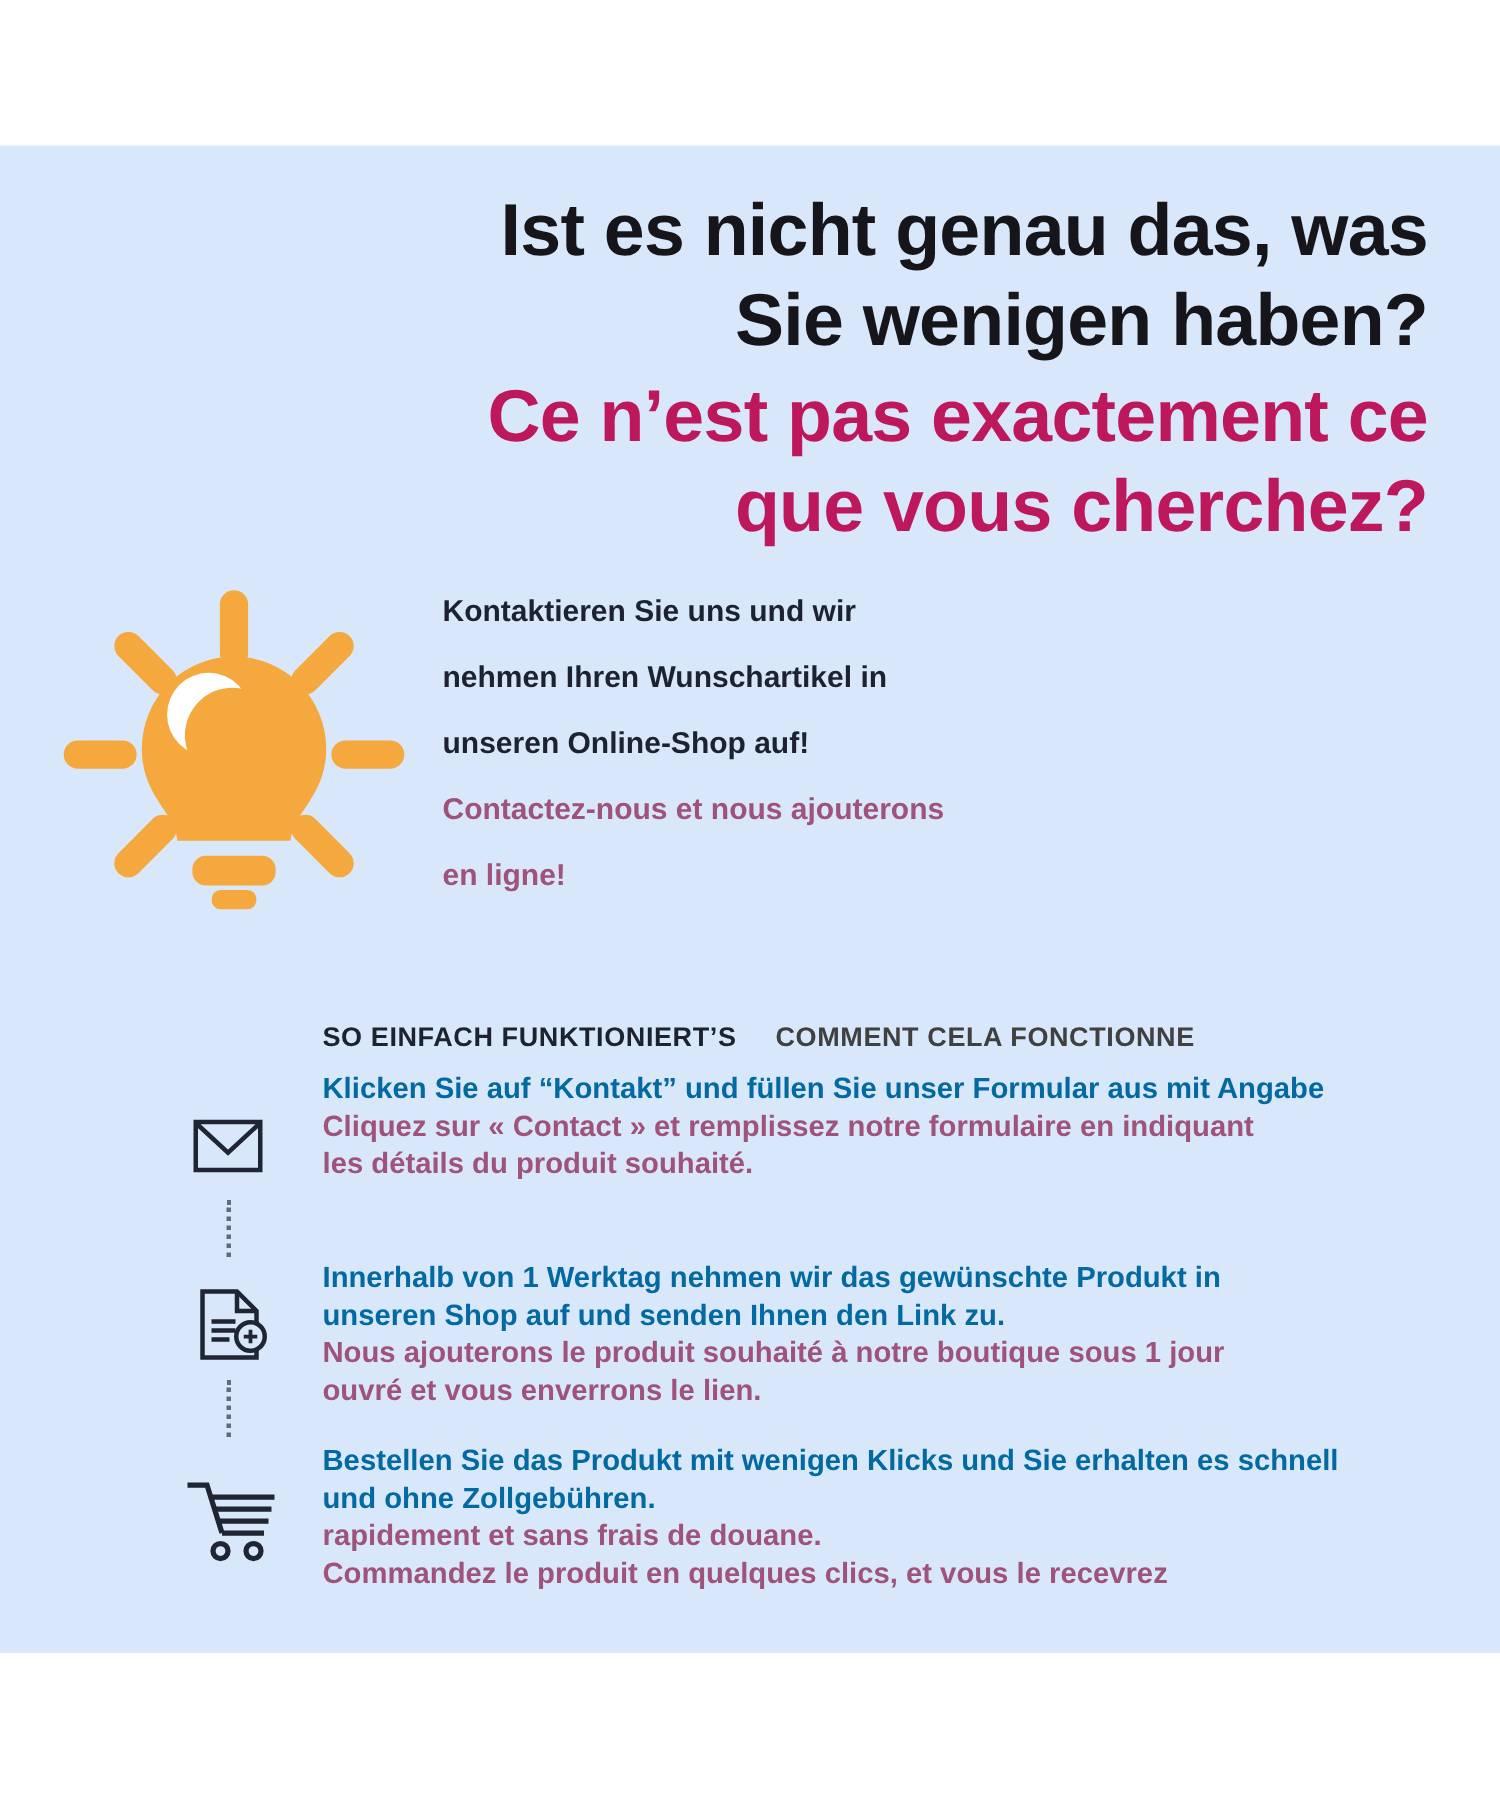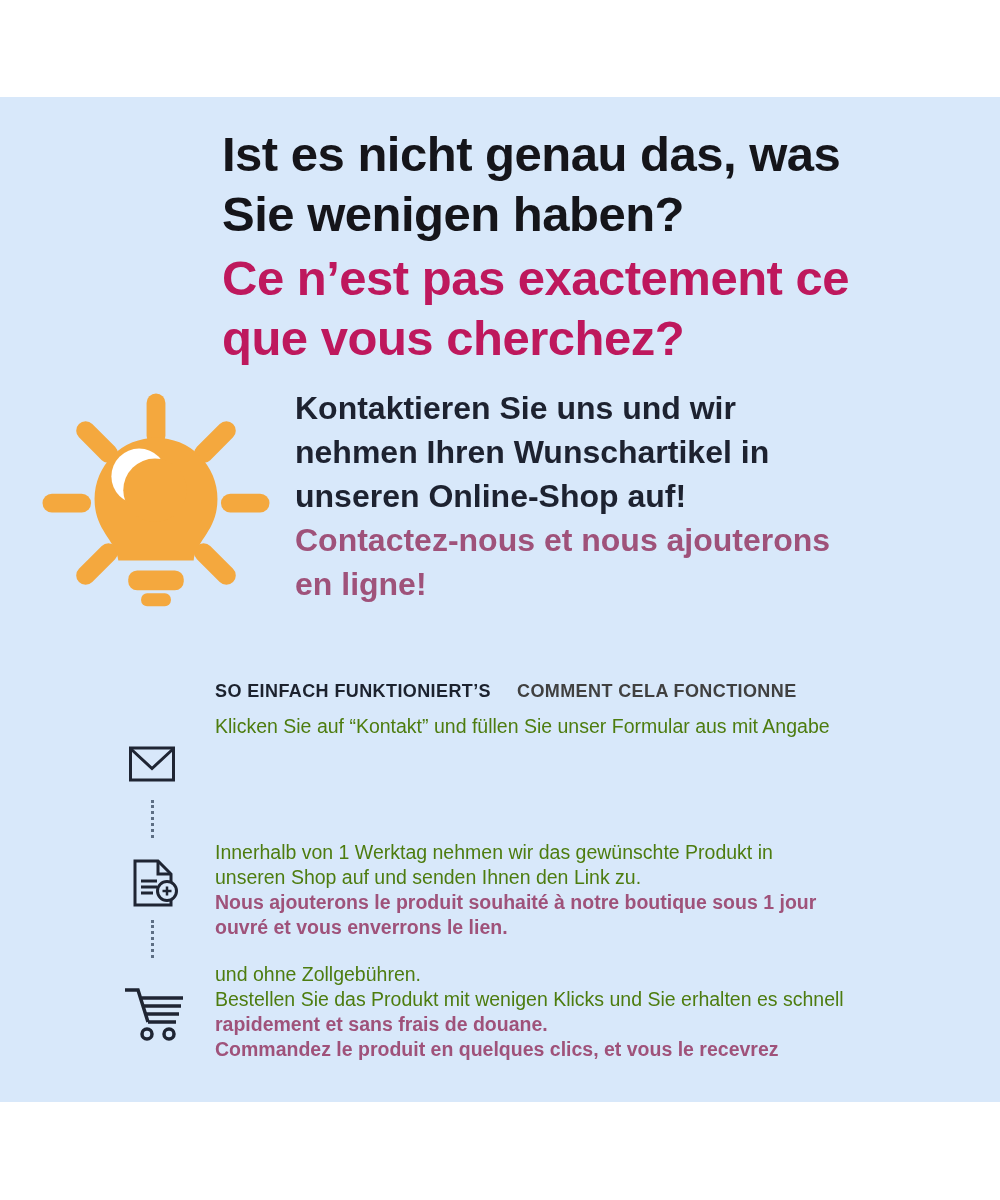--- a/index.html
+++ b/index.html
@@ -6,43 +6,43 @@
   html, body { width: 1000px; height: 1200px; background: #ffffff; overflow: hidden; }
   body { font-family: "Liberation Sans", sans-serif; position: relative; }
 
   .panel {
     position: absolute; left: 0; top: 97px; width: 1000px; height: 1005px;
     background: #d8e8fa;
   }
 
   
   .headline { position: absolute; left: 222px; top: 124px; width: 730px; }
-  .headline .line { font-size: 49px; font-weight: bold; line-height: 60px; letter-spacing: -0.5px; }
+  .headline .line { font-size: 49px; font-weight: bold; line-height: 60px; letter-spacing: -0.5px; text-align: right; }
   .headline-de { color: #15151a; }
   .headline-fr { color: #be185d; margin-top: 4px; }
 
   
   .bulb { position: absolute; left: 42px; top: 392px; width: 228px; height: 238px; }
 
   
   .intro { position: absolute; left: 295px; top: 386px; width: 620px; }
-  .intro .line { font-size: 32px; font-weight: bold; line-height: 44px; }
+  .intro .line { font-size: 20px; font-weight: bold; line-height: 44px; }
   .intro-de { color: #1d2230; }
   .intro-fr { color: #9f527a; }
 
   
   .section-header { position: absolute; left: 215px; top: 681px; width: 740px; white-space: nowrap; }
   .section-header span { font-size: 18px; font-weight: bold; letter-spacing: 0.4px; }
   .sh-de { color: #1c222e; margin-right: 26px; }
   .sh-fr { color: #404040; }
 
   
   .step-text { position: absolute; left: 215px; width: 720px; }
   .step-text .line { font-size: 19.5px; line-height: 25px; }
-  .step-de { color: #4d7c0f; font-weight: normal; }
+  .step-de { color: #0369a1; font-weight: bold; }
   .step-fr { color: #9f527a; font-weight: bold; }
   .step-1 { top: 714px; }
   .step-2 { top: 840px; }
   .step-3 { top: 962px; }
 
   .icon-box { position: absolute; }
   .icon-envelope { left: 128px; top: 744px; width: 48px; height: 40px; }
   .icon-doc     { left: 126px; top: 858px; width: 56px; height: 52px; }
   .icon-cart    { left: 122px; top: 984px; width: 64px; height: 58px; }
 
@@ -134,35 +134,39 @@
       <circle cx="25" cy="50" r="5"></circle>
       <circle cx="47" cy="50" r="5"></circle>
     </g>
   </svg>
 </div>
 
 <div class="step-text step-1">
   <div class="step-de">
     <div class="line">Klicken Sie auf “Kontakt” und füllen Sie unser Formular aus mit Angabe</div>
   </div>
+  <div class="step-fr">
+    <div class="line">Cliquez sur « Contact » et remplissez notre formulaire en indiquant</div>
+    <div class="line">les détails du produit souhaité.</div>
+  </div>
 </div>
 
 <div class="step-text step-2">
   <div class="step-de">
     <div class="line">Innerhalb von 1 Werktag nehmen wir das gewünschte Produkt in</div>
     <div class="line">unseren Shop auf und senden Ihnen den Link zu.</div>
   </div>
   <div class="step-fr">
     <div class="line">Nous ajouterons le produit souhaité à notre boutique sous 1 jour</div>
     <div class="line">ouvré et vous enverrons le lien.</div>
   </div>
 </div>
 
 <div class="step-text step-3">
   <div class="step-de">
+    <div class="line">Bestellen Sie das Produkt mit wenigen Klicks und Sie erhalten es schnell</div>
     <div class="line">und ohne Zollgebühren.</div>
-    <div class="line">Bestellen Sie das Produkt mit wenigen Klicks und Sie erhalten es schnell</div>
   </div>
   <div class="step-fr">
     <div class="line">rapidement et sans frais de douane.</div>
     <div class="line">Commandez le produit en quelques clics, et vous le recevrez</div>
   </div>
 </div>
 
 </body></html>

